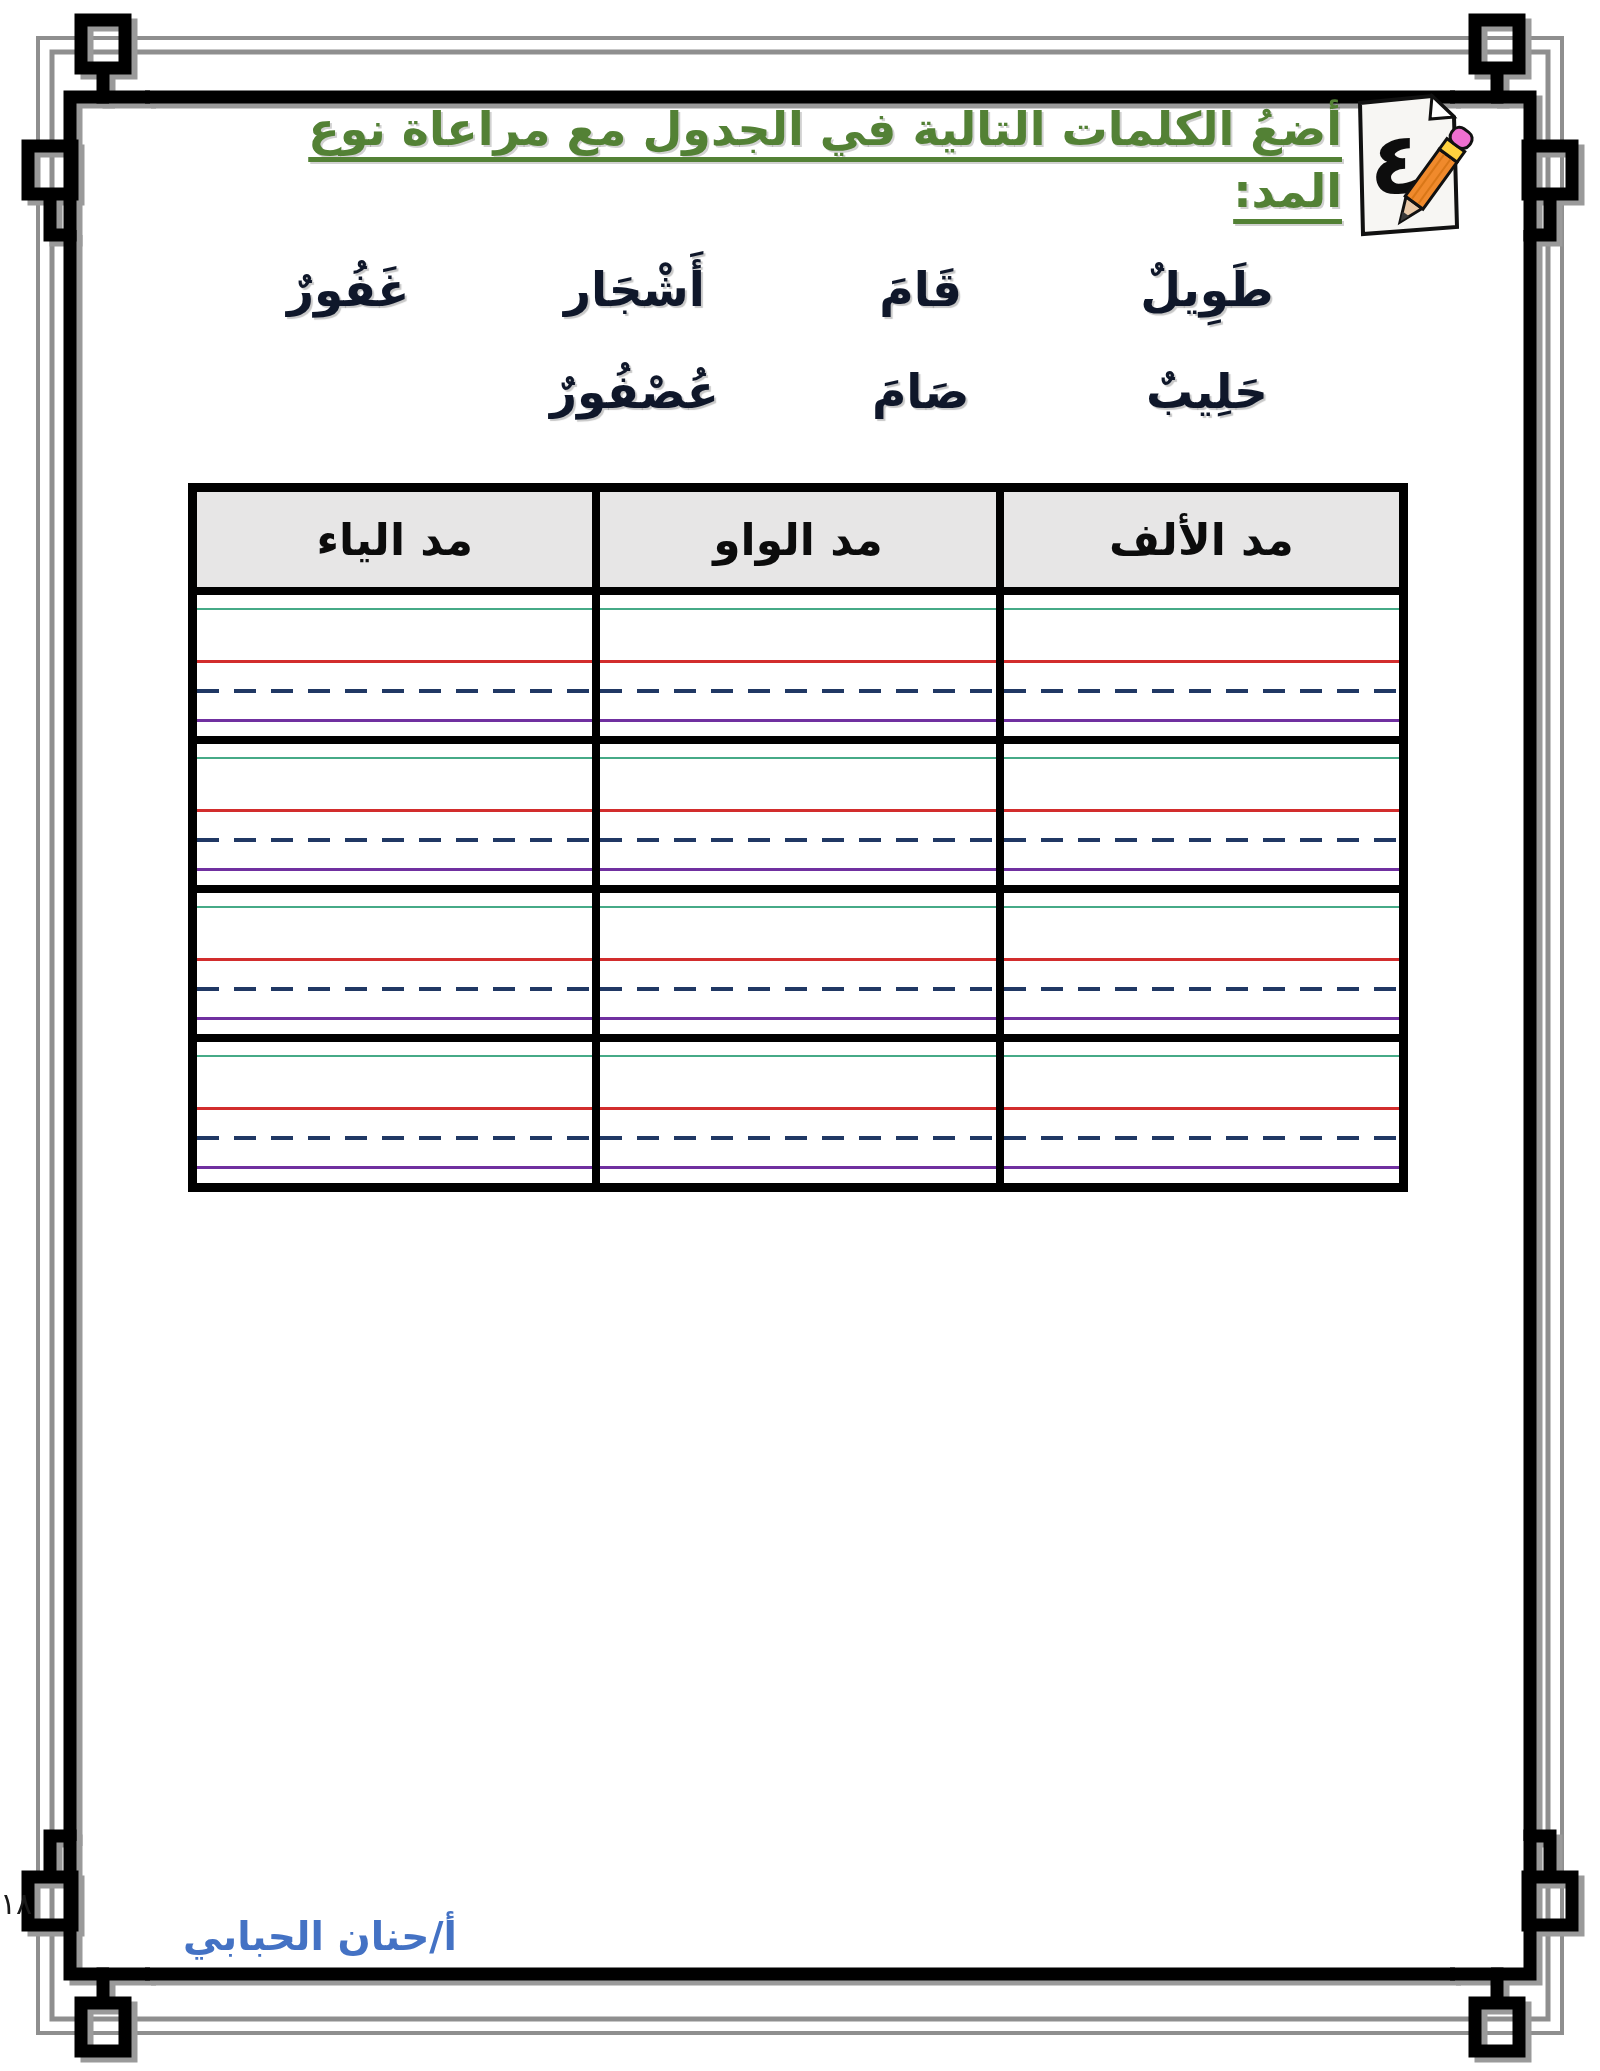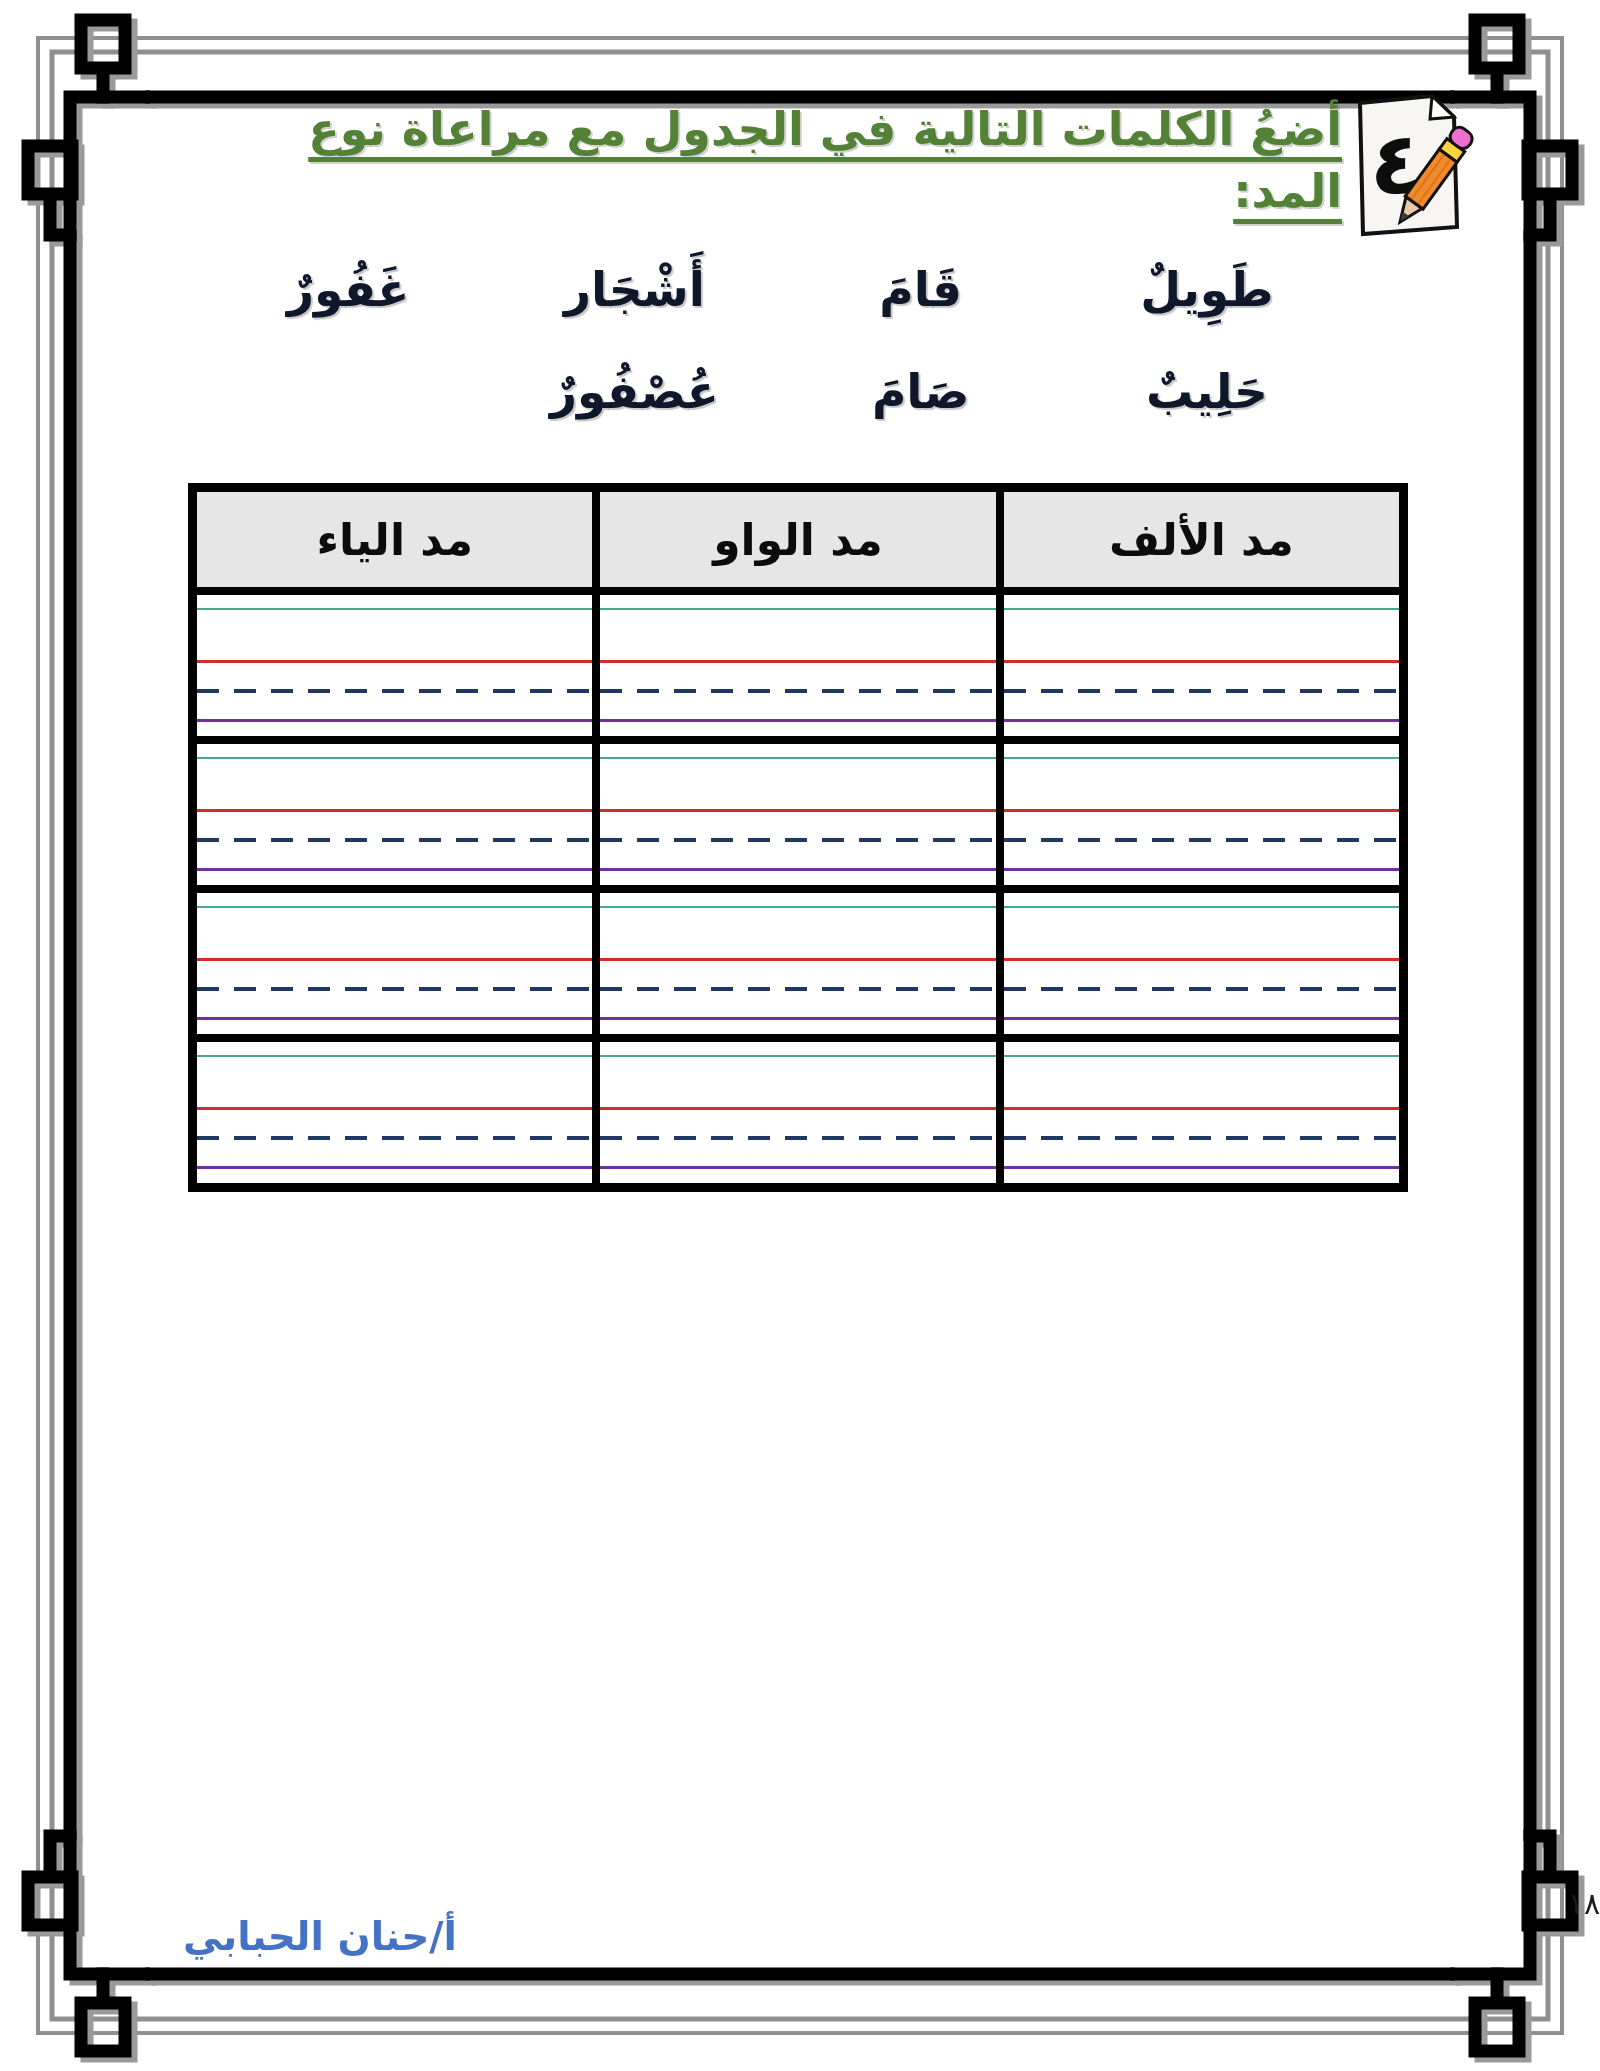--- a/index.html
+++ b/index.html
@@ -54,21 +54,21 @@
   }
   .td{background:#fff;position:relative;}
   .gl{position:absolute;left:0;right:0;}
   .gl-top{top:9%;height:2px;background:var(--line-top,#46AA87);}
   .gl-mid{top:46%;height:3px;background:var(--line-middle,#D22D2D);}
   .gl-dash{top:67%;height:4px;
     background:repeating-linear-gradient(90deg,var(--line-dashed,#203864) 0 22px,transparent 22px 37px);}
   .gl-bot{top:88%;height:3px;background:var(--line-bottom,#7030A0);}
   
   .page-number{
-    position:absolute;left:0;right:0;top:1886px;text-align:right;
+    position:absolute;left:0;right:0;top:1886px;text-align:left;
     font-size:30px;color:#1a1a1a;letter-spacing:4px;
   }
   .signature{
     position:absolute;left:150px;top:1914px;width:340px;
     direction:rtl;text-align:center;
     color:var(--footer-blue,#4472C4);font-size:39px;font-weight:bold;
   }
 </style>
 </head>
 <body>

